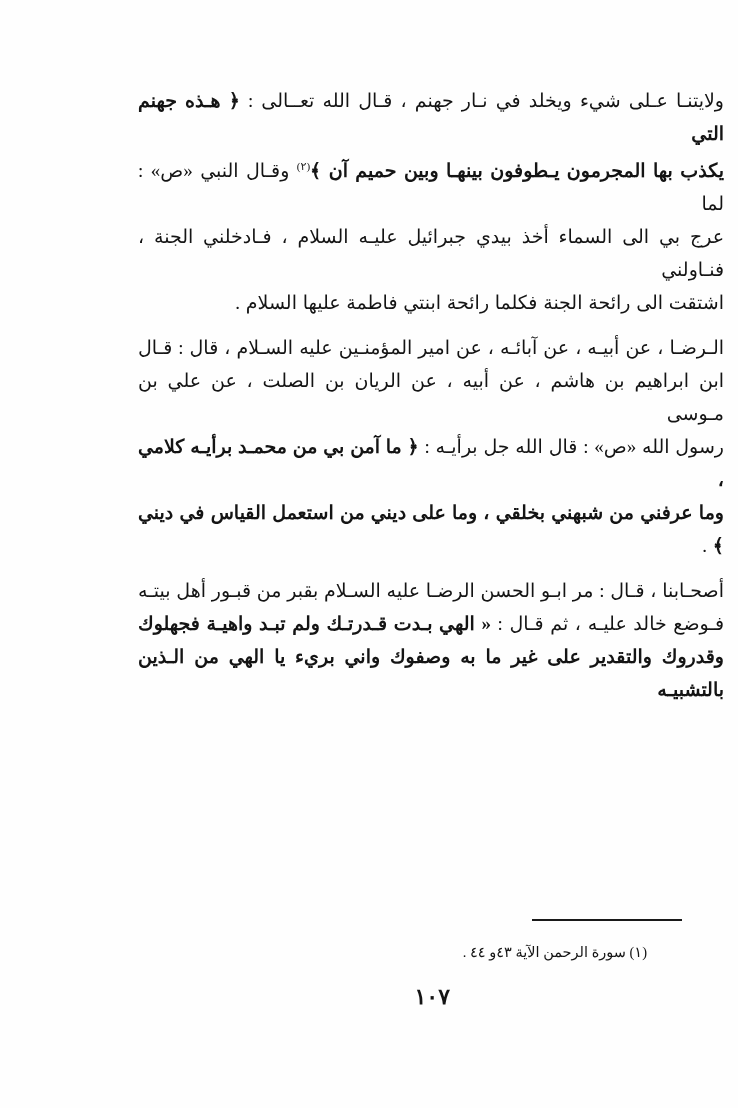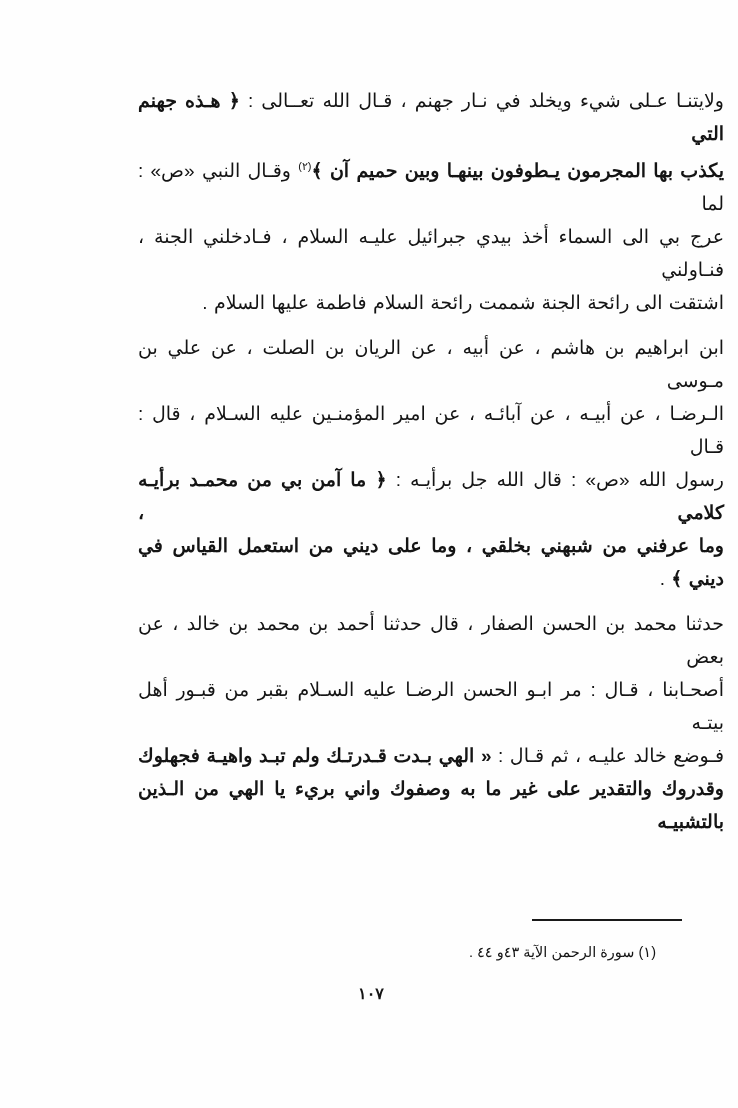--- a/index.html
+++ b/index.html
@@ -7,21 +7,21 @@
     padding: 0;
     background: #ffffff;
   }
   .page {
     position: relative;
     width: 738px;
     height: 1108px;
     background: #fefefe;
     overflow: hidden;
     direction: rtl;
-    font-family: Liberation Sans, sans-serif;
+    font-family: Liberation Serif, serif;
     color: #141414;
   }
   .text-block {
     position: absolute;
     top: 84px;
     right: 14px;
     width: 586px;
   }
   .paragraph {
     margin: 0 0 12px 0;
@@ -52,56 +52,54 @@
     position: absolute;
     top: 919px;
     right: 56px;
     width: 150px;
     height: 2px;
     background: #1a1a1a;
   }
   .footnote-text {
     position: absolute;
     top: 941px;
-    right: 82px;
+    right: 91px;
     font-size: 14.5px;
     line-height: 22px;
     direction: rtl;
   }
   .page-number {
     position: absolute;
     top: 984px;
-    right: 294px;
+    right: 288px;
     width: 146px;
-    text-align: center;
-    font-size: 16px;
+    font-size: 22px;
     font-weight: 700;
     letter-spacing: 4px;
   }
 </style>
 </head>
 <body>
 
 <div class="page">
 
   <div class="text-block" id="text-block">
       <div class="paragraph">
         <div class="line"><span class="seg">ولايتنـا عـلى شيء ويخلد في نـار جهنم ، قـال الله تعــالى : </span><span class="seg bold">﴿ هـذه جهنم التي</span></div>
         <div class="line"><span class="seg bold">يكذب بها المجرمون يـطوفون بينهـا وبين حميم آن ﴾</span><span class="seg sup">(٢)</span><span class="seg"> وقـال النبي «ص» : لما</span></div>
         <div class="line"><span class="seg">عرج بي الى السماء أخذ بيدي جبرائيل عليـه السلام ، فـادخلني الجنة ، فنـاولني</span></div>
-        <div class="line no-stretch"><span class="seg">اشتقت الى رائحة الجنة شممت رائحة السلام فاطمة عليها السلام .</span></div>
+        <div class="line no-stretch"><span class="seg">اشتقت الى رائحة الجنة فكلما رائحة ابنتي فاطمة عليها السلام .</span></div>
       </div>
       <div class="paragraph">
+        <div class="line"><span class="seg">الـرضـا ، عن أبيـه ، عن آبائـه ، عن امير المؤمنـين عليه السـلام ، قال : قـال</span></div>
         <div class="line"><span class="seg">ابن ابراهيم بن هاشم ، عن أبيه ، عن الريان بن الصلت ، عن علي بن مـوسى</span></div>
-        <div class="line"><span class="seg">الـرضـا ، عن أبيـه ، عن آبائـه ، عن امير المؤمنـين عليه السـلام ، قال : قـال</span></div>
         <div class="line"><span class="seg">رسول الله «ص» : قال الله جل برأيـه : </span><span class="seg bold">﴿ ما آمن بي من محمـد برأيـه كلامي ،</span></div>
         <div class="line no-stretch"><span class="seg bold">وما عرفني من شبهني بخلقي ، وما على ديني من استعمل القياس في ديني ﴾</span><span class="seg"> .</span></div>
       </div>
       <div class="paragraph">
-        <div class="line"><span class="seg">حدثنا محمد بن الحسن الصفار ، قال حدثنا أحمد بن محمد بن خالد ، عن بعض</span></div>
         <div class="line"><span class="seg">أصحـابنا ، قـال : مر ابـو الحسن الرضـا عليه السـلام بقبر من قبـور أهل بيتـه</span></div>
         <div class="line"><span class="seg">فـوضع خالد عليـه ، ثم قـال : </span><span class="seg bold">« الهي بـدت قـدرتـك ولم تبـد واهيـة فجهلوك</span></div>
         <div class="line"><span class="seg bold">وقدروك والتقدير على غير ما به وصفوك واني بريء يا الهي من الـذين بالتشبيـه</span></div>
       </div>
     </div>
 
   <div class="footnote-rule"></div>
 
   <div class="footnote-text">(١) سورة الرحمن الآية ٤٣و ٤٤ .</div>
 

